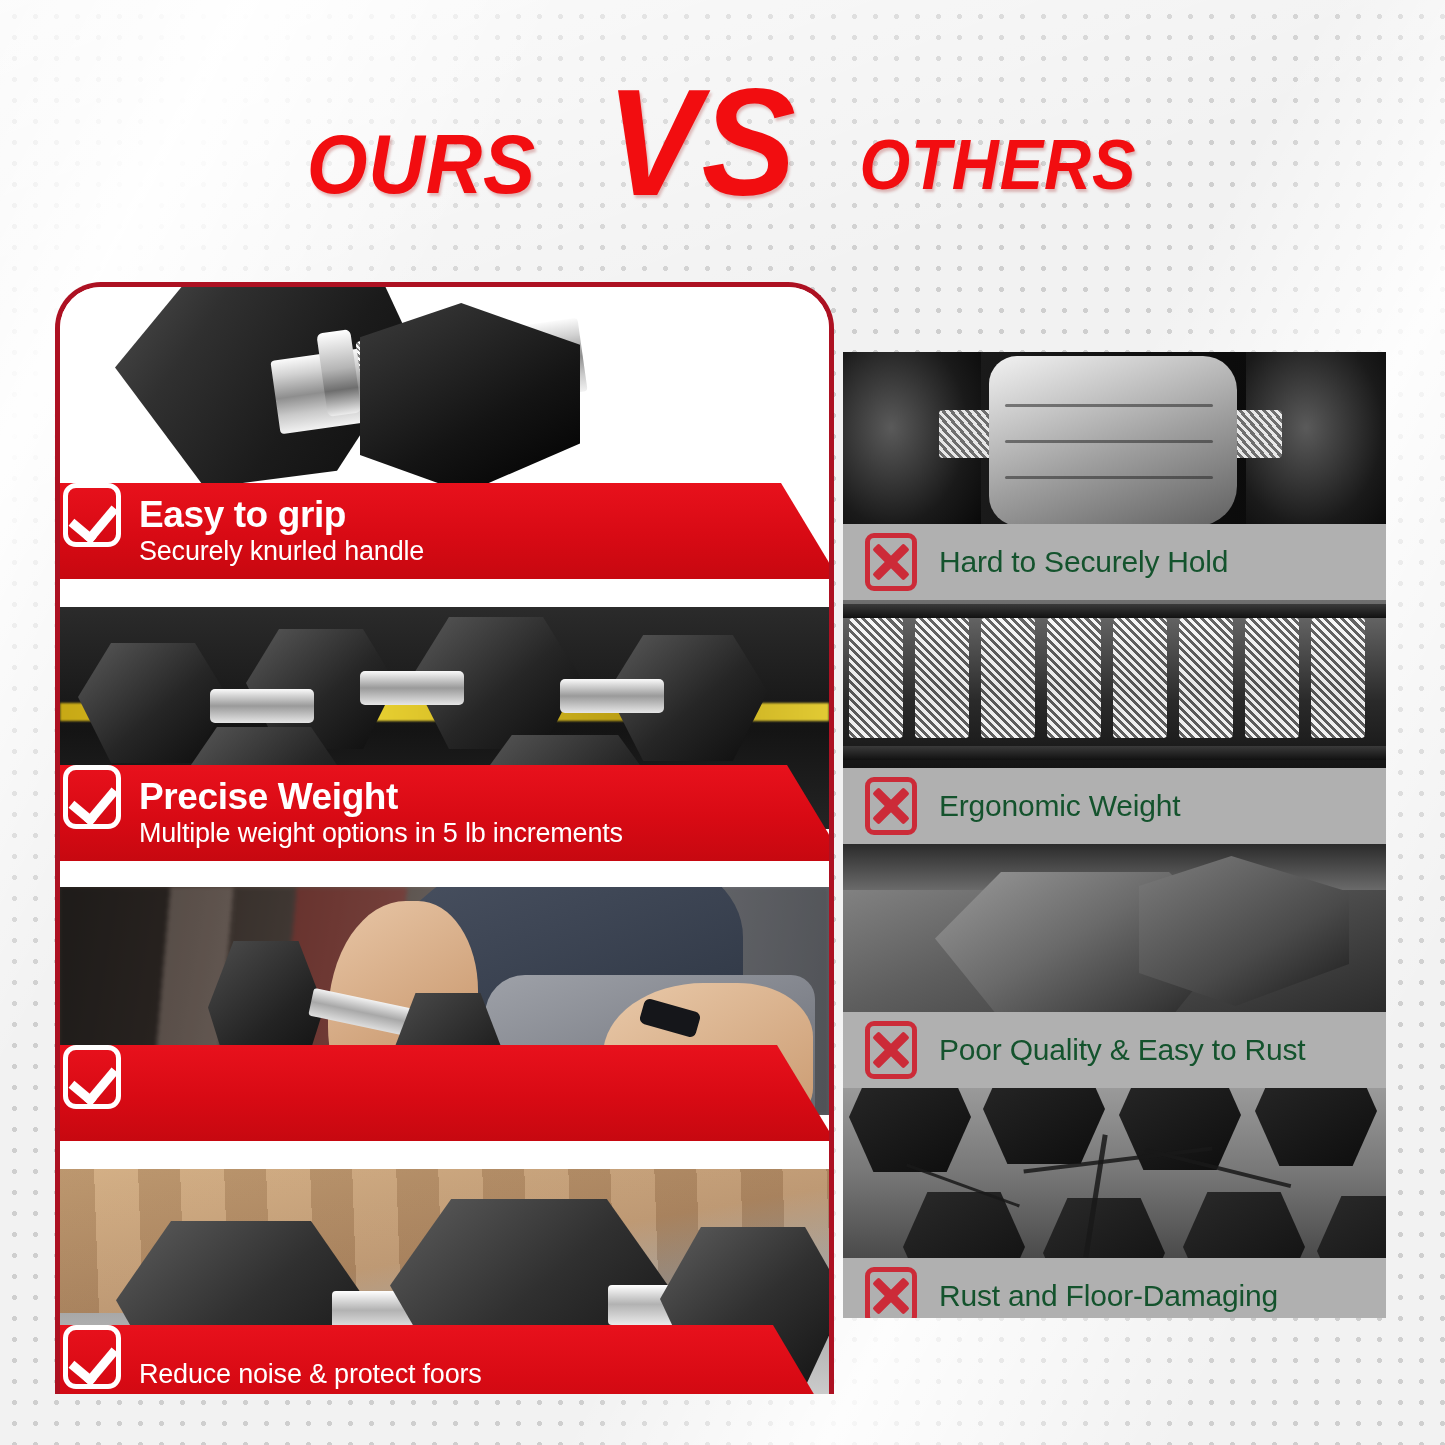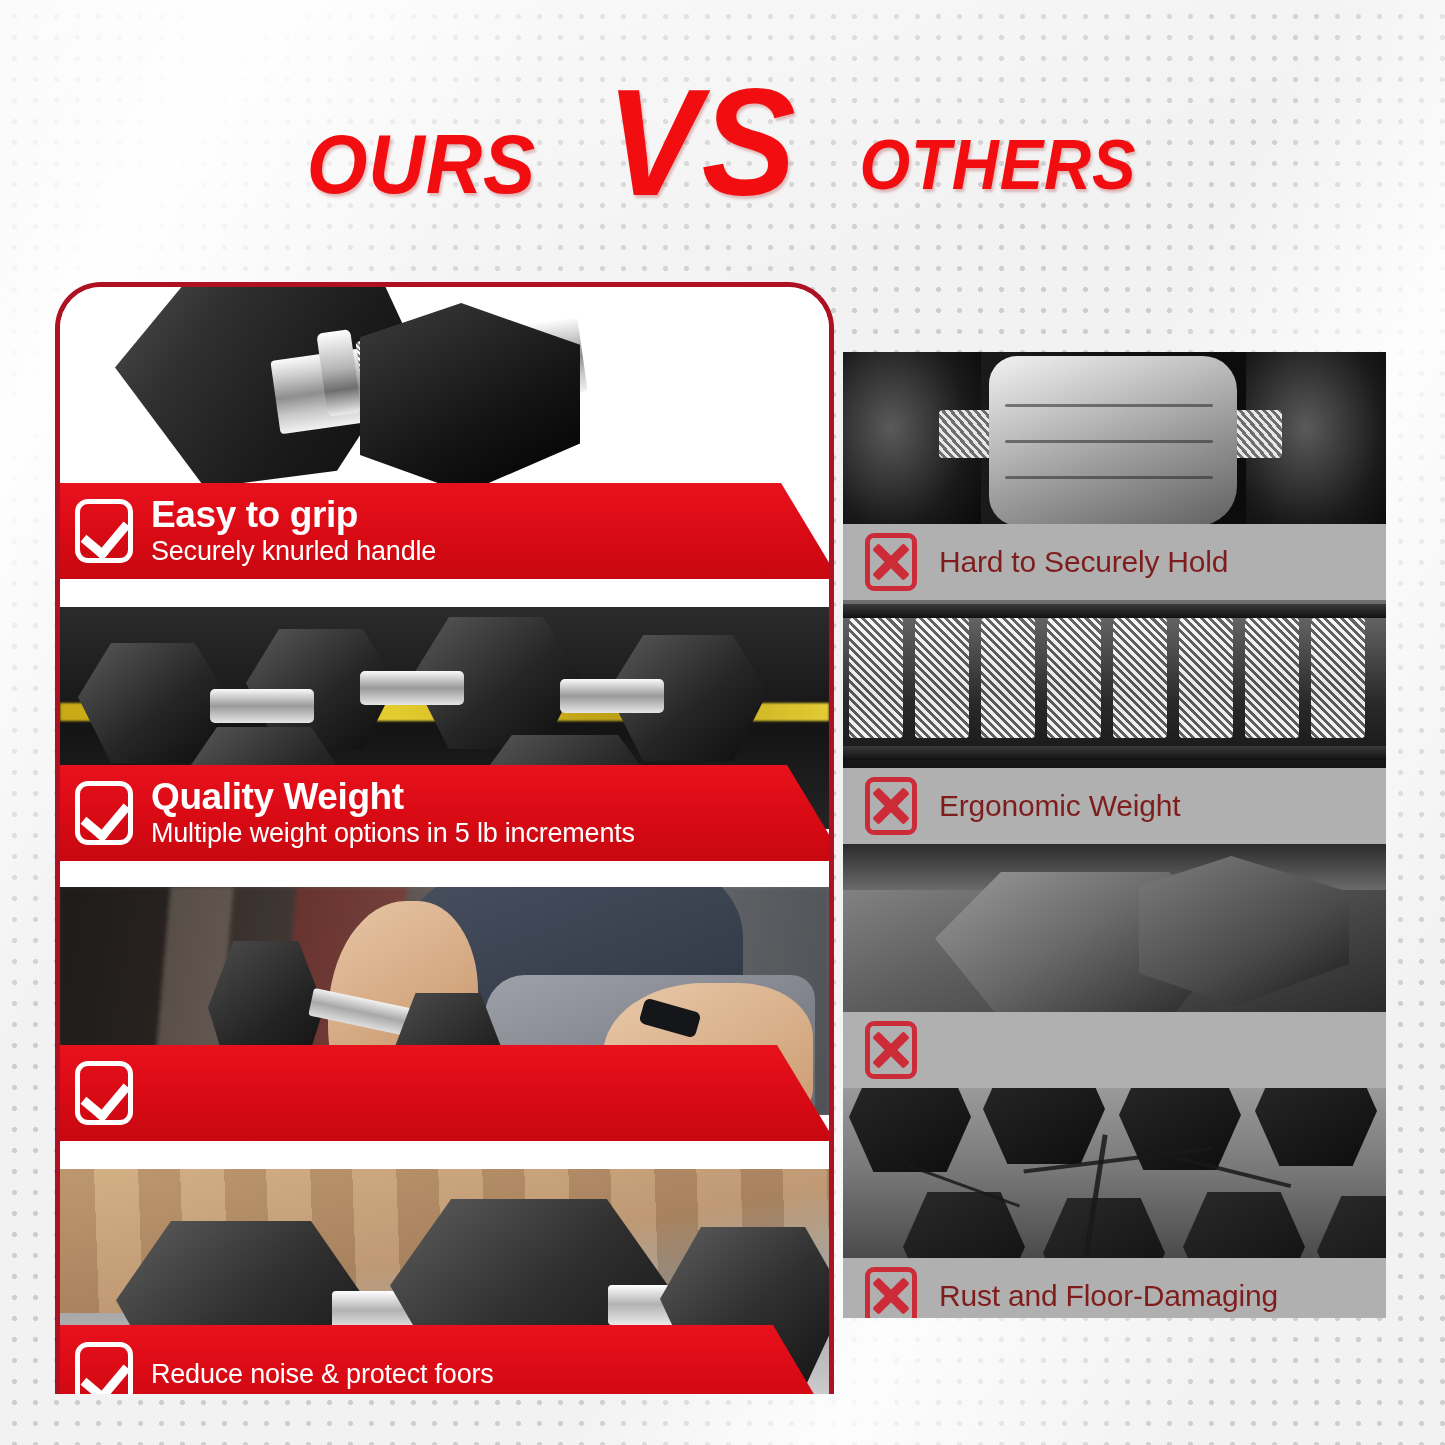--- a/index.html
+++ b/index.html
@@ -198,22 +198,22 @@
     background: linear-gradient(180deg,#ffffff,#b2b2b2 48%,#eaeaea);
   }
   .ph4 .chrome.c1 { left: 272px; top: 122px; }
   .ph4 .chrome.c2 { left: 548px; top: 116px; }
 
   
   .banner {
     position: absolute; left: -5px; height: 96px;
     background: linear-gradient(180deg,#e8111c 0%,#d80a14 55%,#c70810 100%);
     color: #fff;
-    display: flex; align-items: center;
-    padding-left: 20px;
+    display: flex; 
+    padding-left: 8px;
     filter: drop-shadow(0 3px 4px rgba(120,0,0,.45));
   }
   .banner.w-a { width: 800px; clip-path: polygon(0 0, 726px 0, 784px 100%, 0 100%); }
   .banner.w-b { width: 800px; clip-path: polygon(0 0, 732px 0, 790px 100%, 0 100%); }
   .banner.w-c { width: 800px; clip-path: polygon(0 0, 722px 0, 780px 100%, 0 100%); }
   .banner.w-d { width: 800px; clip-path: polygon(0 0, 718px 0, 776px 100%, 0 100%); }
 
   .b1 { top: 196px; }
   .b2 { top: 478px; }
   .b3 { top: 758px; }
@@ -325,21 +325,21 @@
     border: 5px solid #cc2b38; border-radius: 9px;
     position: relative; margin-right: 22px;
   }
   .x-box::before, .x-box::after {
     content: ""; position: absolute; left: 50%; top: 50%;
     width: 9px; height: 44px; background: #cc2b38; border-radius: 2px;
   }
   .x-box::before { transform: translate(-50%,-50%) rotate(45deg); }
   .x-box::after  { transform: translate(-50%,-50%) rotate(-45deg); }
   .rp-label-text {
-    font-size: 30px; color: #7f1d1d; letter-spacing: -0.2px; white-space: nowrap;
+    font-size: 30px; color: #14532d; letter-spacing: -0.2px; white-space: nowrap;
   }
 </style>
 </head>
 <body>
 
 <div class="bg-sheen"></div>
 
 <div class="header">
   <span class="hdr-word hdr-ours">OURS</span>
   <span class="hdr-word hdr-vs">VS</span>
@@ -375,21 +375,21 @@
       <div class="hand h2"></div>
       <div class="hand h3"></div>
       <div class="db e"></div>
       <div class="db f"></div>
       <div class="hand h4"></div>
     </div>
 
     <div class="banner w-b b2">
       <div class="chk-box"></div>
       <div class="banner-txt">
-        <div class="banner-title">Quality Weight</div>
+        <div class="banner-title">Precise Weight</div>
         <div class="banner-sub">Multiple weight options in 5 lb increments</div>
       </div>
     </div>
 
     <div class="photo ph3">
       <div class="bg-gym"></div>
       <div class="torso"></div>
       <div class="shorts"></div>
       <div class="arm"></div>
       <div class="db-h l"></div>
@@ -462,20 +462,21 @@
   </div>
 
   <div class="rp-row">
     <div class="rp-photo rphC">
       <div class="bench"></div>
       <div class="rusthex"></div>
       <div class="rusthex2"></div>
     </div>
     <div class="rp-label">
       <div class="x-box"></div>
+      <div class="rp-label-text">Poor Quality &amp; Easy to Rust</div>
     </div>
   </div>
 
   <div class="rp-row">
     <div class="rp-photo rphD">
       <div class="tile" style="left:6px;   top:-26px"></div>
       <div class="tile" style="left:140px; top:-34px"></div>
       <div class="tile" style="left:276px; top:-28px"></div>
       <div class="tile" style="left:412px; top:-32px"></div>
       <div class="tile" style="left:60px;  top:104px"></div>

